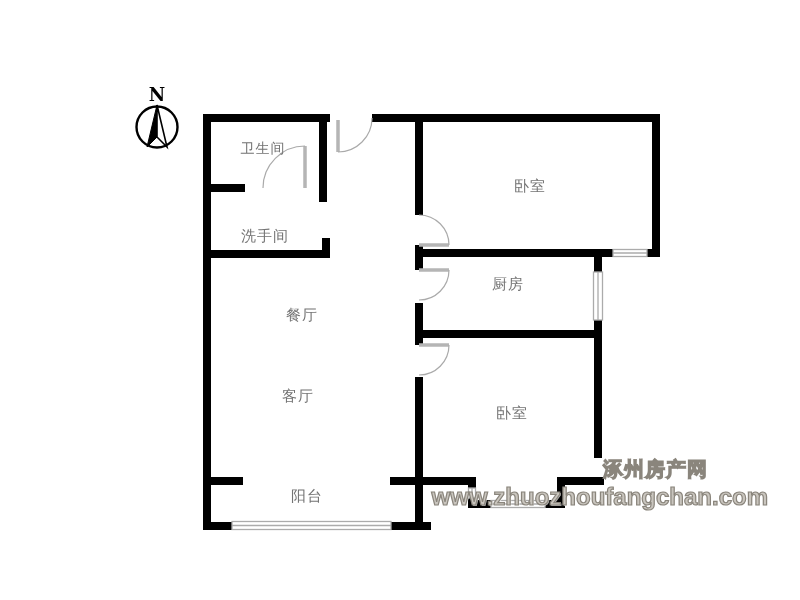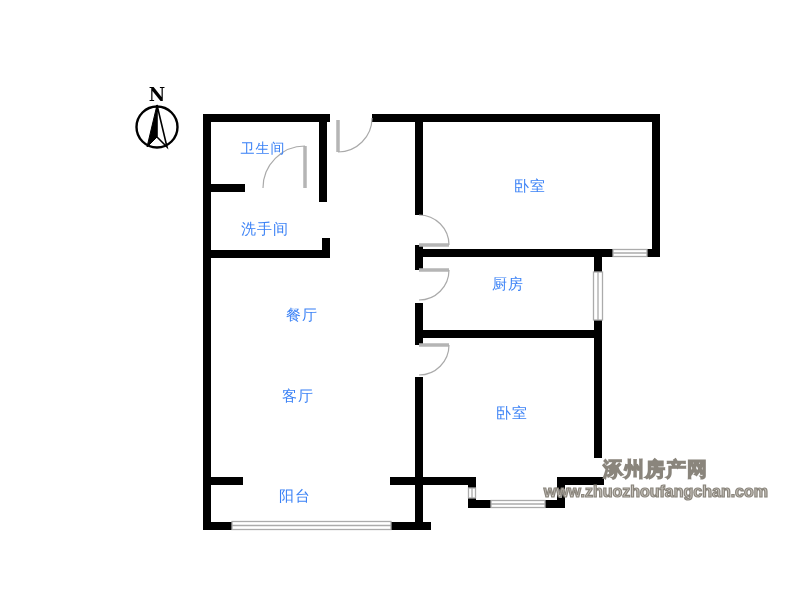--- a/index.html
+++ b/index.html
@@ -1,26 +1,26 @@
 <!DOCTYPE html>
 <html><head>
 <meta charset="utf-8">
 <style>
   html,body{margin:0;padding:0;background:#ffffff;}
   #stage{position:relative;width:800px;height:600px;background:#ffffff;overflow:hidden;
          font-family:"Liberation Sans",sans-serif;}
   #plan-svg{position:absolute;left:0;top:0;}
-  .room-label{position:absolute;transform:translate(-50%,-50%);font-size:15px;color:#3b82f6;
+  .room-label{position:absolute;transform:translate(-50%,-50%);font-size:15px;color:#737373;
               white-space:nowrap;letter-spacing:1px;font-family:Liberation Serif, serif;}
   .wm{position:absolute;font-weight:bold;white-space:nowrap;
       color:#c9c5be;-webkit-text-stroke:1.2px #8a857c;
       text-shadow:1px 1px 0 rgba(255,255,255,0.7);
       font-family:"Liberation Sans",sans-serif;}
   #wm-name{right:92px;top:456px;font-size:20px;letter-spacing:1px;}
-  #wm-url{right:32px;top:483px;font-size:16px;}
+  #wm-url{right:32px;top:483px;font-size:24px;}
 </style>
 </head>
 <body>
 
 <div id="stage">
 
   <svg id="plan-svg" width="800" height="600" viewBox="0 0 800 600">
 
     <g fill="none" stroke-width="8" stroke-linecap="butt" stroke="#000000">
       <path d="
@@ -90,24 +90,24 @@
 
     <g>
       <circle cx="157" cy="127" r="20.5" fill="none" stroke="#000000" stroke-width="2.4"></circle>
       <polygon points="157,105 147,147 157,137" fill="#000000" stroke="#000000" stroke-width="1"></polygon>
       <polygon points="157,105 167,147 157,137" fill="#ffffff" stroke="#000000" stroke-width="1.6"></polygon>
       <text x="157" y="101" text-anchor="middle" font-size="18" font-weight="bold" font-family="DejaVu Serif, serif" fill="#000000">N</text>
     </g>
   </svg>
 
   <div class="room-label" style="left:263px;top:149px;font-size:14px">卫生间</div>
-  <div class="room-label" style="left:265px;top:229px">洗手间</div>
+  <div class="room-label" style="left:265px;top:236px">洗手间</div>
   <div class="room-label" style="left:530px;top:186px">卧室</div>
   <div class="room-label" style="left:508px;top:284px">厨房</div>
   <div class="room-label" style="left:302px;top:315px">餐厅</div>
   <div class="room-label" style="left:298px;top:396px">客厅</div>
   <div class="room-label" style="left:512px;top:413px">卧室</div>
-  <div class="room-label" style="left:295px;top:496px">阳台</div>
+  <div class="room-label" style="left:307px;top:496px">阳台</div>
 
   <div id="wm-name" class="wm">涿州房产网</div>
   <div id="wm-url" class="wm">www.zhuozhoufangchan.com</div>
 
 </div>
 
 </body></html>

